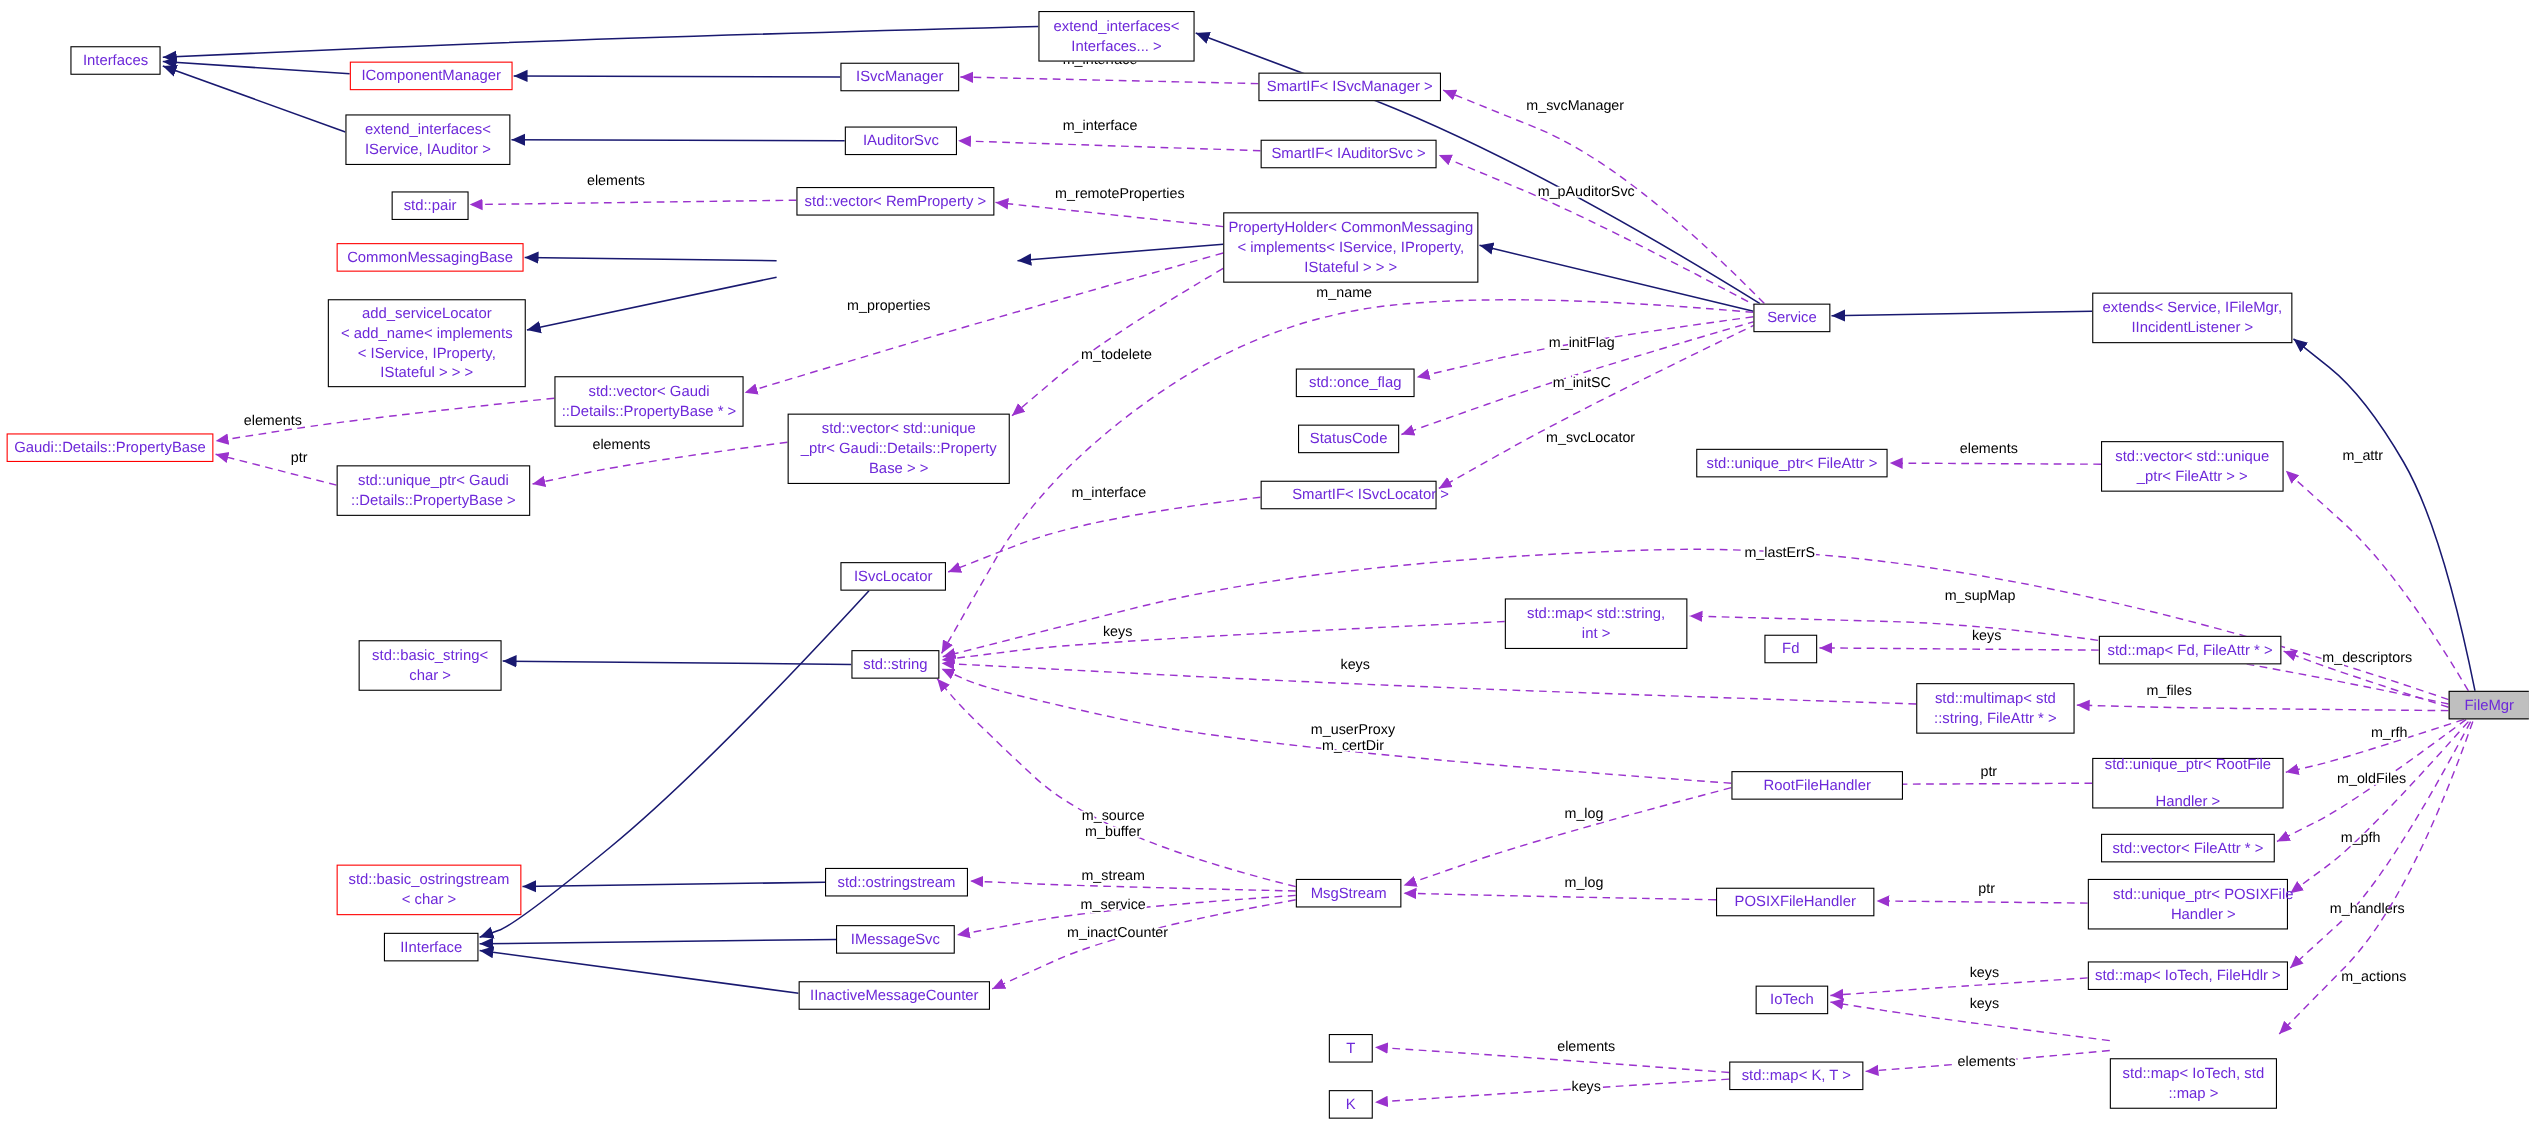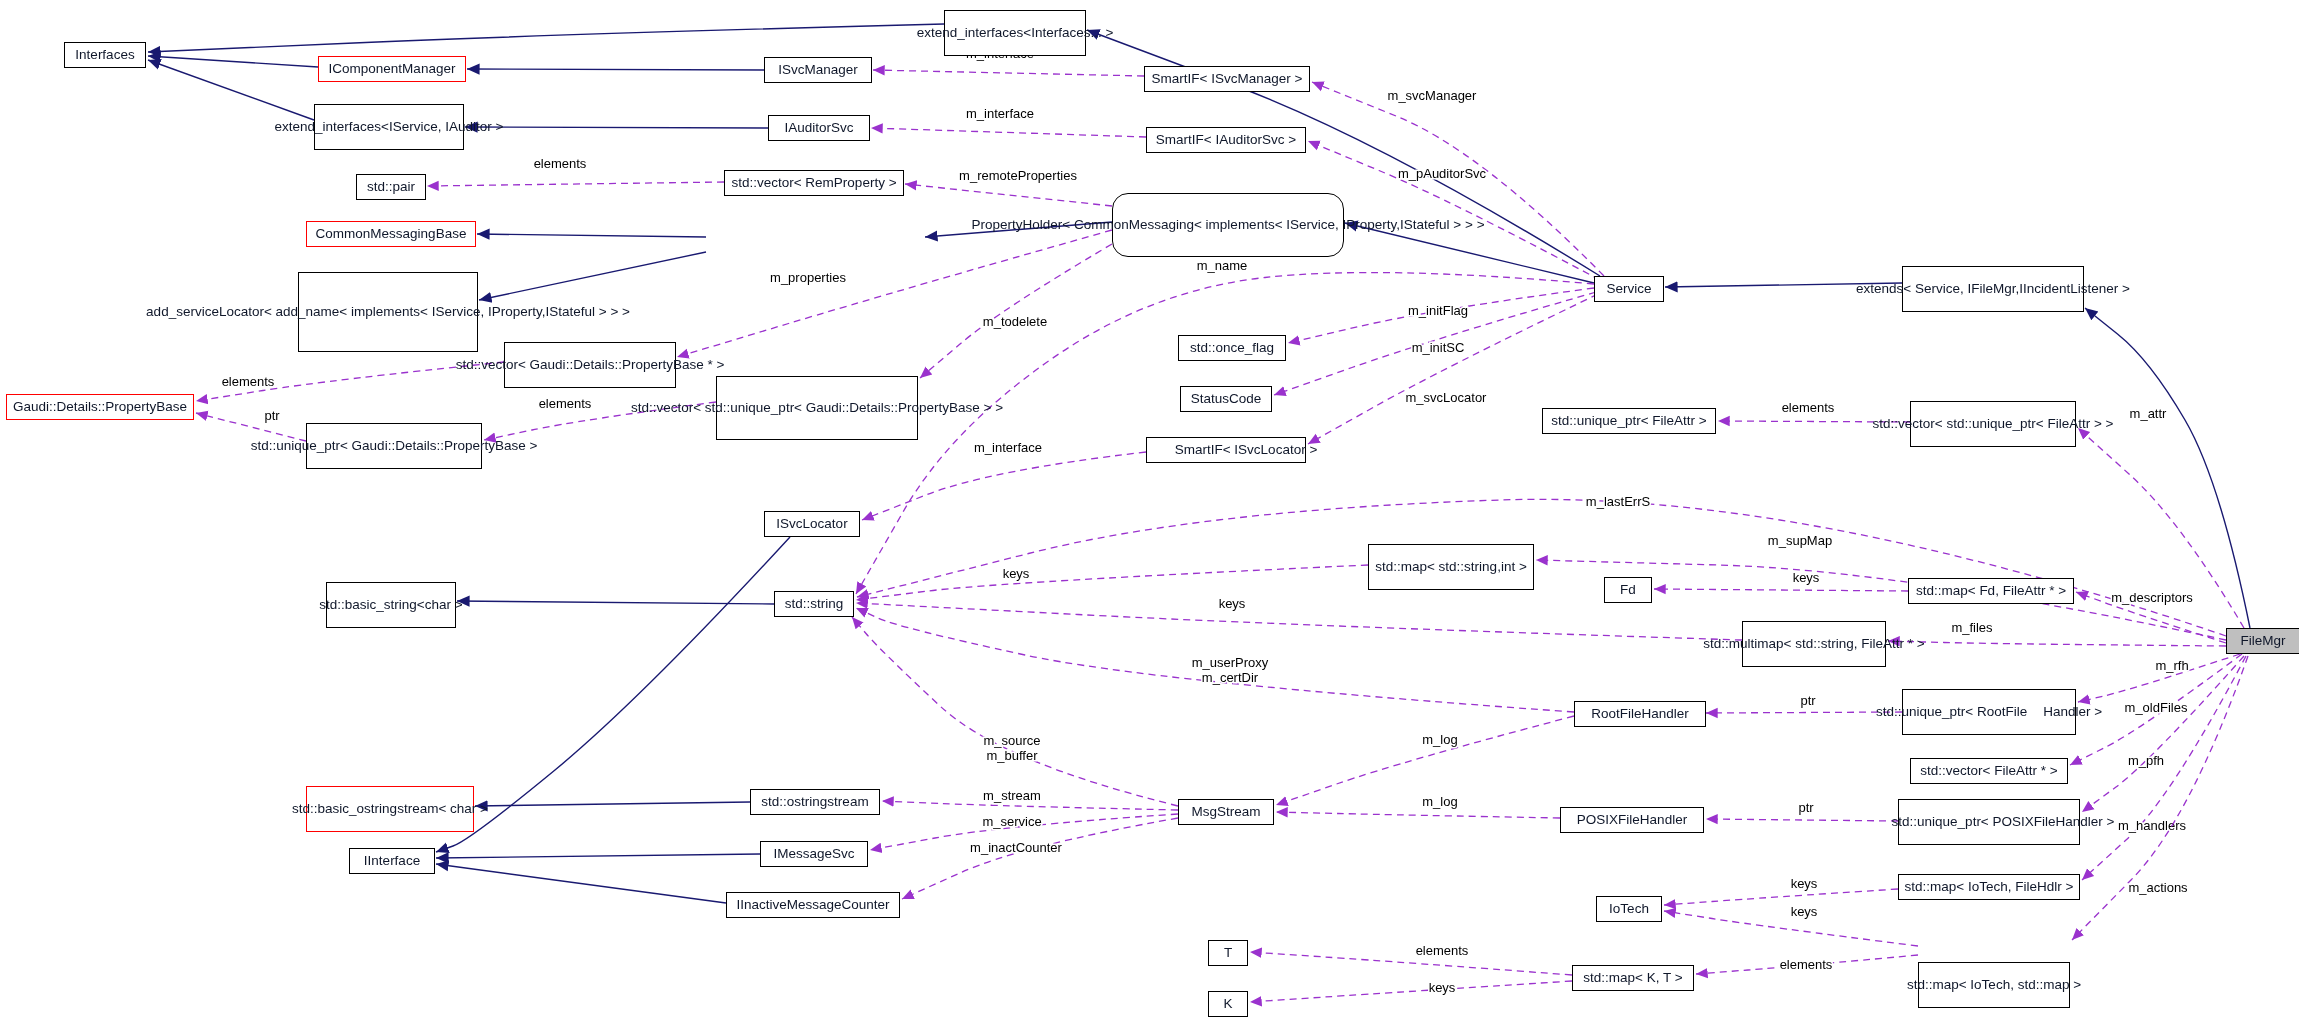--- a/index.html
+++ b/index.html
@@ -1,21 +1,21 @@
 <!DOCTYPE html>
 <html><head>
 <meta charset="utf-8">
 <style>
   html,body{margin:0;padding:0;background:#ffffff;}
   #diagram{position:relative;width:2299px;height:1025px;overflow:hidden;background:#ffffff;
            font-family:"Liberation Sans", sans-serif;}
   #edges{position:absolute;left:0;top:0;width:2299px;height:1025px;z-index:0;}
   .node{position:absolute;z-index:2;background:#ffffff;border:1px solid #000000;box-sizing:border-box;
-        display:flex;flex-direction:row;align-items:center;justify-content:center;
-        font-size:13.5px;line-height:1.32;color:#0f172a;text-align:center;white-space:nowrap;cursor:pointer;}
+        display:flex;flex-direction:column;align-items:center;justify-content:center;
+        font-size:13.5px;line-height:1.32;color:#6d28d9;text-align:center;white-space:nowrap;cursor:pointer;}
   .node.red{border-color:#ff0000;}
   .node.focus{background:#bfbfbf;cursor:default;}
   .edge-inherit{fill:none;stroke:#191970;stroke-width:1.4;}
   .edge-use{fill:none;stroke:#9a32cd;stroke-width:1.3;stroke-dasharray:7,5;}
   .elabel{font-family:"Liberation Sans", sans-serif;font-size:13px;fill:#000000;
           stroke:#ffffff;stroke-width:3px;paint-order:stroke;text-anchor:middle;}
 </style>
 </head>
 <body>
 
@@ -211,21 +211,21 @@
     <div class="node" style="left: 944px; top: 10px; width: 142px; height: 46px;">
       <div>extend_interfaces&lt;</div>
       <div>Interfaces... &gt;</div>
     </div>
     <div class="node" style="left: 1144px; top: 66px; width: 166px; height: 26px;">
       <div>SmartIF&lt; ISvcManager &gt;</div>
     </div>
     <div class="node" style="left: 1146px; top: 127px; width: 160px; height: 26px;">
       <div>SmartIF&lt; IAuditorSvc &gt;</div>
     </div>
-    <div class="node" style="left: 1112px; top: 193px; width: 232px; height: 64px; border-radius: 16px;">
+    <div class="node" style="left: 1112px; top: 193px; width: 232px; height: 64px;">
       <div>PropertyHolder&lt; CommonMessaging</div>
       <div>&lt; implements&lt; IService, IProperty,</div>
       <div>IStateful &gt; &gt; &gt;</div>
     </div>
     <div class="node" style="left: 1178px; top: 335px; width: 108px; height: 26px;">
       <div>std::once_flag</div>
     </div>
     <div class="node" style="left: 1180px; top: 386px; width: 92px; height: 26px;">
       <div>StatusCode</div>
     </div>
@@ -236,21 +236,21 @@
       <div>std::map&lt; std::string,</div>
       <div>int &gt;</div>
     </div>
     <div class="node" style="left: 1604px; top: 577px; width: 48px; height: 26px;">
       <div>Fd</div>
     </div>
     <div class="node" style="left: 1742px; top: 621px; width: 144px; height: 46px;">
       <div>std::multimap&lt; std</div>
       <div>::string, FileAttr * &gt;</div>
     </div>
-    <div class="node" style="left: 1574px; top: 701px; width: 132px; height: 26px;">
+    <div class="node" style="left: 1574px; top: 701px; width: 156px; height: 26px;">
       <div>RootFileHandler</div>
     </div>
     <div class="node" style="left: 1178px; top: 799px; width: 96px; height: 26px;">
       <div>MsgStream</div>
     </div>
     <div class="node" style="left: 1560px; top: 807px; width: 144px; height: 26px;">
       <div>POSIXFileHandler</div>
     </div>
     <div class="node" style="left: 1596px; top: 896px; width: 66px; height: 26px;">
       <div>IoTech</div>

